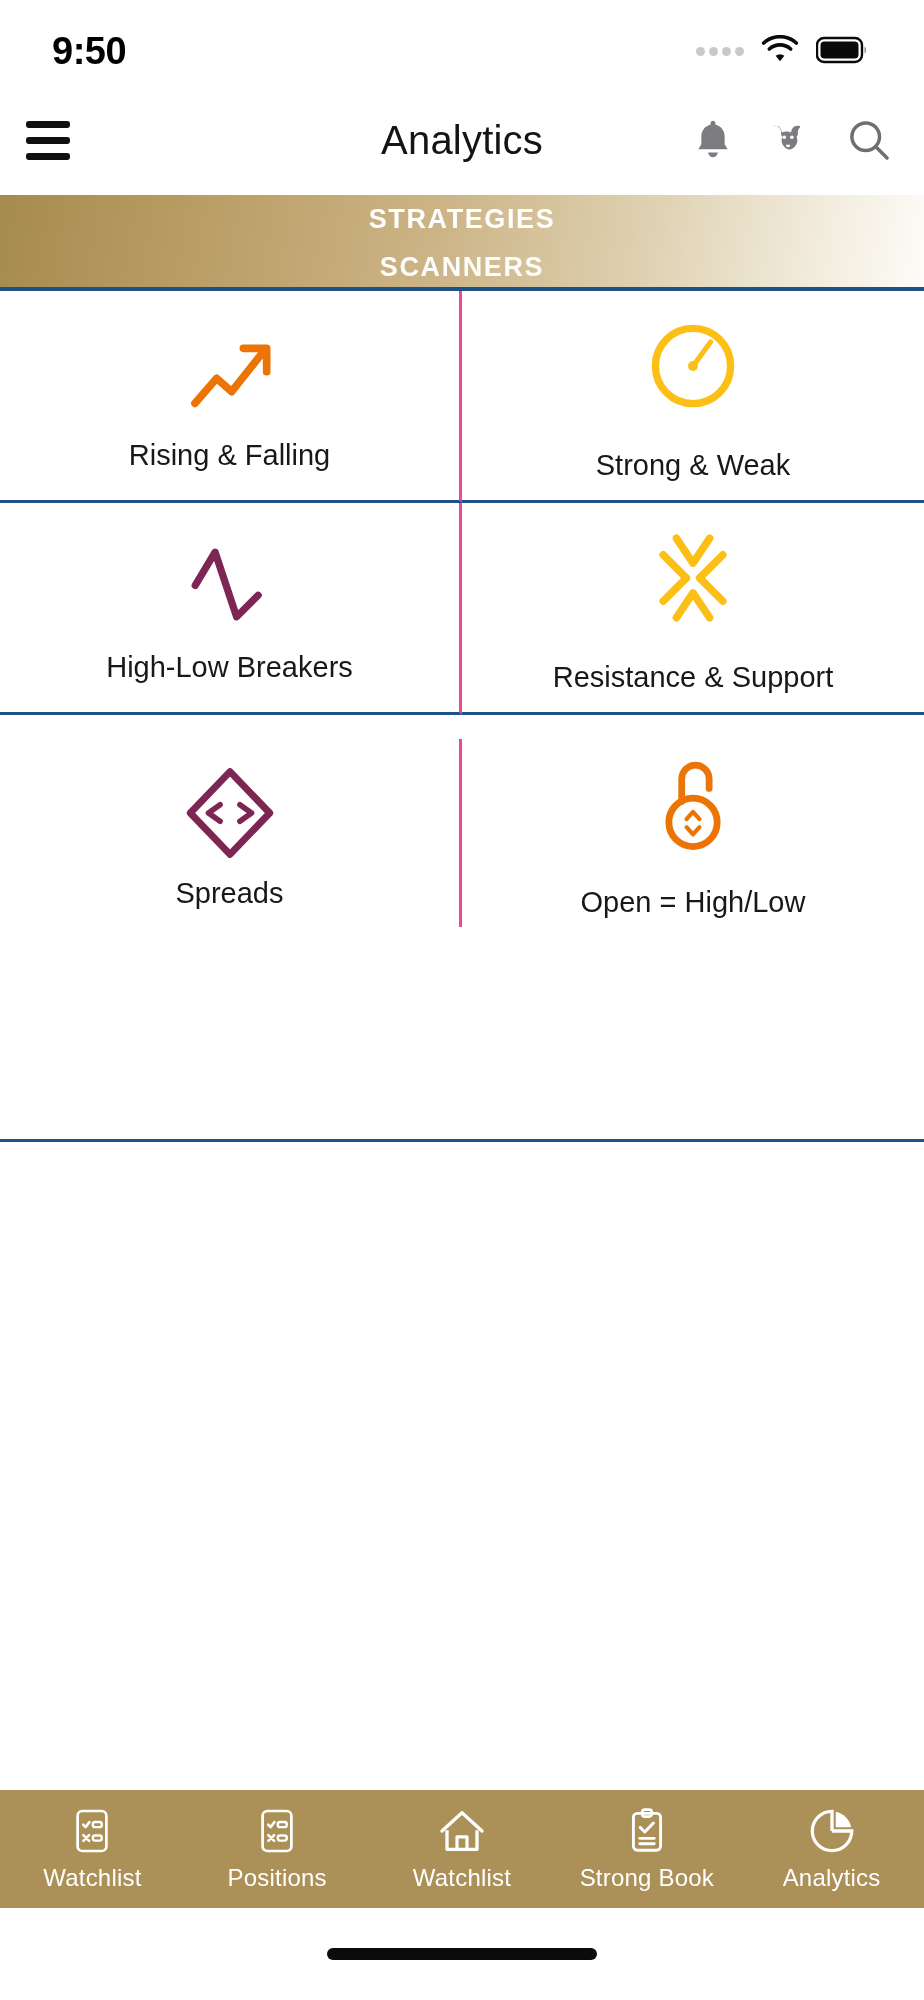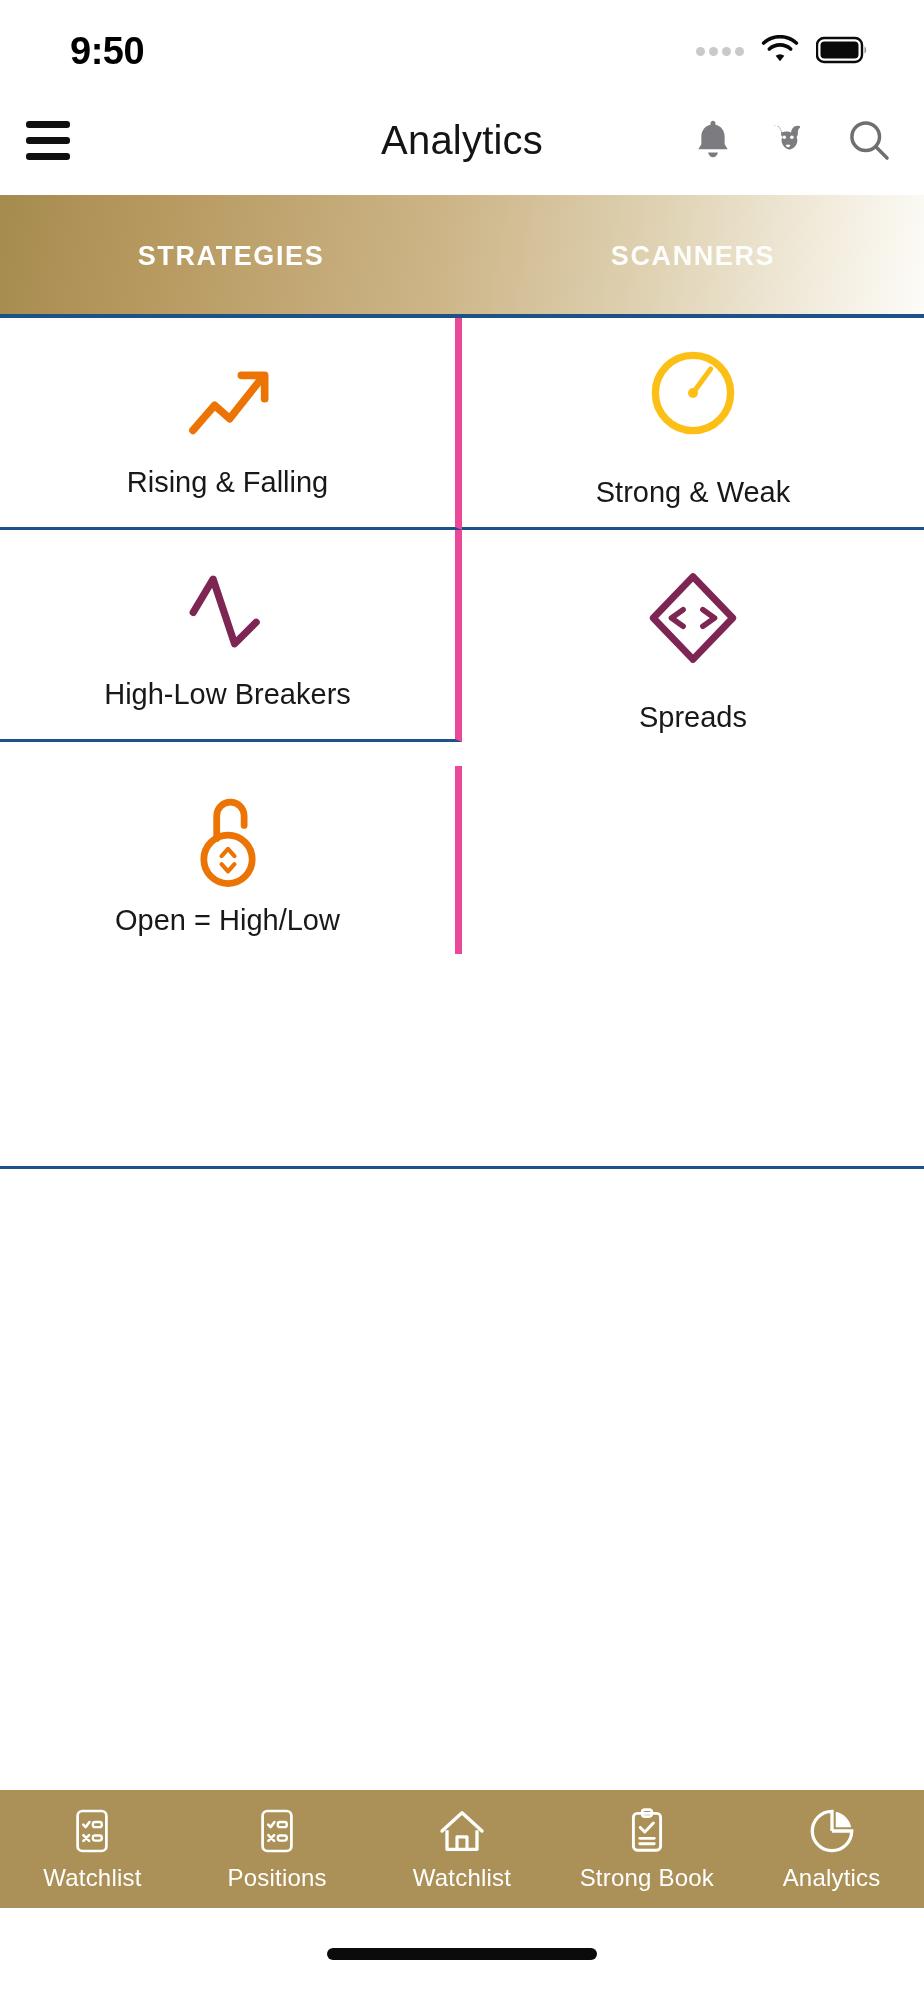--- a/index.html
+++ b/index.html
@@ -17,21 +17,21 @@
     display:flex;
     align-items:center;
     justify-content:space-between;
     padding:18px 48px 0 48px;
   }
   .status-time{
     font-size:38px;
     font-weight:700;
     color:#000;
     letter-spacing:-0.5px;
-    margin-left:22px;
+    margin-left:4px;
   }
   .status-right{
     display:flex;
     align-items:center;
     gap:16px;
     margin-right:8px;
   }
   .dots{ display:flex; gap:4px; align-items:center; }
   .dots i{ width:9px; height:9px; background:#c9c9cd; border-radius:50%; display:block; }
 
@@ -67,24 +67,25 @@
     display:flex;
     align-items:center;
     gap:32px;
     margin-left:auto;
     margin-right:8px;
   }
   .hicon{ width:46px; height:46px; display:flex; align-items:center; justify-content:center; cursor:pointer; }
 
   
   .tabbar{
-    height:123px;
+    height:96px;
     display:flex;
     background:linear-gradient(100deg,#a68b4f 0%, #b79a60 18%, #cdb588 48%, #ddcfae 68%, #f2ecdd 88%, #fdfcf8 100%);
     position:relative;
+    flex-direction:column;
   }
   .tab{
     flex:1;
     display:flex;
     align-items:center;
     justify-content:center;
     color:#ffffff;
     font-size:27px;
     font-weight:600;
     letter-spacing:1.6px;
@@ -106,21 +107,21 @@
     border-bottom:3px solid #1d5289;
   }
   .cell{
     position:relative;
     display:flex;
     flex-direction:column;
     align-items:center;
     justify-content:center;
     background:#fff;
     cursor:pointer;
-    border-right:7px solid #ec4899;
+    border-right:3px solid #ec4899;
     border-bottom:3px solid #1d5289;
     padding-top:6px;
   }
   .cell:nth-child(2n){ border-right:none;gap:19px; }
   .cell:nth-child(n+7){ }
   .grid .cell:nth-last-child(-n+2){ border-bottom:none;margin-top:24px; }
   .cell-icon{
     height:100px;
     display:flex;
     align-items:center;
@@ -270,20 +271,31 @@
 
   <div class="cell">
     <div class="cell-icon">
       <svg width="100" height="96" viewBox="0 0 60 58">
         <path d="M9 28 L21 8 L34 47 L47 34" fill="none" stroke="#7d2653" stroke-width="4.4" stroke-linecap="round" stroke-linejoin="round"></path>
       </svg>
     </div>
     <div class="cell-label">High-Low Breakers</div>
   </div>
 
+  <div class="cell">
+    <div class="cell-icon">
+      <svg width="100" height="96" viewBox="0 0 60 58">
+        <path d="M20 5 L30 20 L40 5" fill="none" stroke="#fcbf16" stroke-width="4.6" stroke-linecap="round" stroke-linejoin="round"></path>
+        <path d="M12 15 L26 29 L12 43" fill="none" stroke="#fcbf16" stroke-width="4.6" stroke-linecap="round" stroke-linejoin="round"></path>
+        <path d="M48 15 L34 29 L48 43" fill="none" stroke="#fcbf16" stroke-width="4.6" stroke-linecap="round" stroke-linejoin="round"></path>
+        <path d="M20 53 L30 38 L40 53" fill="none" stroke="#fcbf16" stroke-width="4.6" stroke-linecap="round" stroke-linejoin="round"></path>
+      </svg>
+    </div>
+    <div class="cell-label">Resistance &amp; Support</div>
+  </div>
 
 
 
   <div class="cell">
     <div class="cell-icon">
       <svg width="100" height="96" viewBox="0 0 60 58">
         <path d="M30 4 L54 29 L30 54 L6 29 Z" fill="none" stroke="#7d2653" stroke-width="4.2" stroke-linejoin="round"></path>
         <path d="M24 24 L17 29 L24 34" fill="none" stroke="#7d2653" stroke-width="3.4" stroke-linecap="round" stroke-linejoin="round"></path>
         <path d="M36 24 L43 29 L36 34" fill="none" stroke="#7d2653" stroke-width="3.4" stroke-linecap="round" stroke-linejoin="round"></path>
       </svg>

